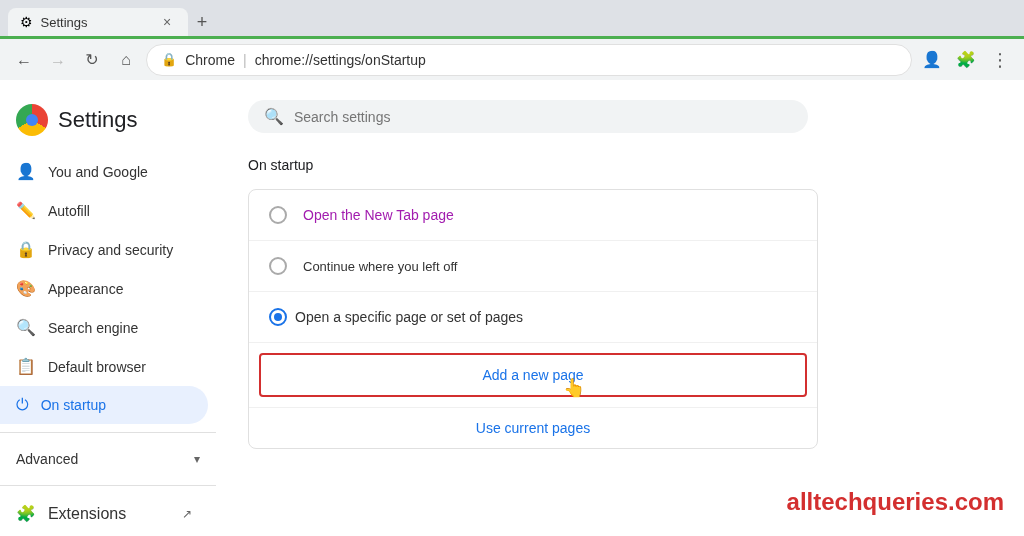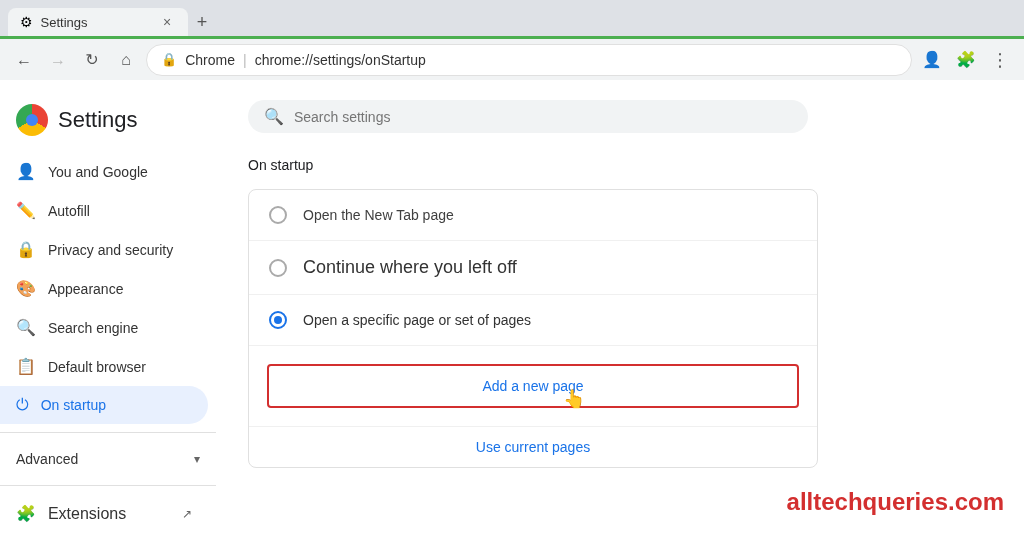--- a/index.html
+++ b/index.html
@@ -106,36 +106,36 @@
       <span style="color:#666;font-size:16px;">🔍</span>
       <input type="text" style="border: none; background: none; outline: none; font-size: 14px; color: #701a75; flex: 1 1 0%; width: 100%;" placeholder="Search settings">
     </div>
 
     <div style="font-size:14px;color:#202124;margin-bottom:16px;font-weight:400;">On startup</div>
 
     <div style="background:#fff;border:1px solid #e0e0e0;border-radius:8px;overflow:hidden;max-width:570px;">
 
       <div style="display:flex;align-items:center;padding:16px 20px;gap:16px;border-bottom:1px solid #f0f0f0;cursor:pointer;">
         <div style="width:18px;height:18px;border-radius:50%;border:2px solid #aaa;flex-shrink:0;"></div>
-        <span style="font-size:14px;color:#404040;">Open the New Tab page</span>
+        <span style="font-size:14px;color:#a21caf;">Open the New Tab page</span>
       </div>
 
       <div style="display:flex;align-items:center;padding:16px 20px;gap:16px;border-bottom:1px solid #f0f0f0;cursor:pointer;">
         <div style="width:18px;height:18px;border-radius:50%;border:2px solid #aaa;flex-shrink:0;"></div>
-        <span style="font-size:18px;color:#333;text-align:center;">Continue where you left off</span>
+        <span style="font-size:13px;color:#333;text-align:center;">Continue where you left off</span>
       </div>
 
-      <div style="display:flex;align-items:center;padding:16px 20px;gap:16px;border-bottom:1px solid #f0f0f0;cursor:pointer;">
+      <div style="display:flex;align-items:center;padding:16px 20px;gap:8px;border-bottom:1px solid #f0f0f0;cursor:pointer;">
         <div style="width:18px;height:18px;border-radius:50%;border:2px solid #1a73e8;flex-shrink:0;display:flex;align-items:center;justify-content:center;">
           <div style="width:8px;height:8px;border-radius:50%;background:#1a73e8;"></div>
         </div>
         <span style="font-size:14px;color:#333;">Open a specific page or set of pages</span>
       </div>
 
-      <div style="margin:18px;border:2px solid #d32f2f;border-radius:4px;">
+      <div style="margin:10px;border:2px solid #d32f2f;border-radius:4px;">
         <div style="display:flex;align-items:center;justify-content:center;padding:12px;cursor:pointer;position:relative;">
           <span style="font-size:14px;color:#1a73e8;">Add a new page</span>
 
           <span style="position:absolute;left:50%;margin-left:30px;top:50%;margin-top:2px;font-size:18px;">👆</span>
         </div>
       </div>
 
       <div style="display:flex;align-items:center;justify-content:center;padding:12px;cursor:pointer;border-top:1px solid #f0f0f0;">
         <span style="font-size:14px;color:#1a73e8;">Use current pages</span>
       </div>

